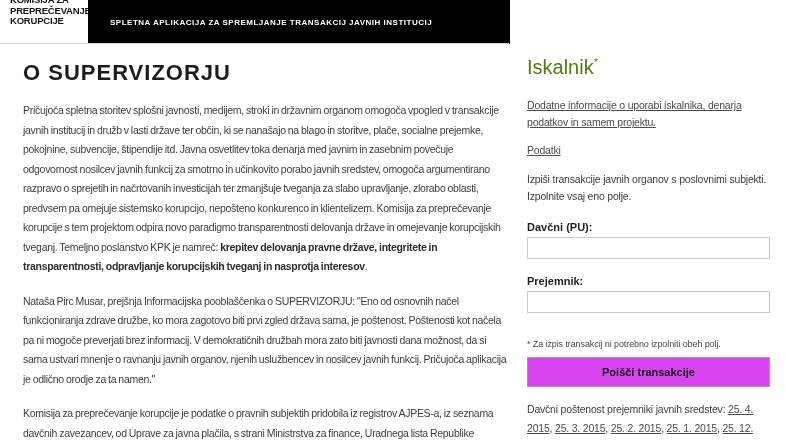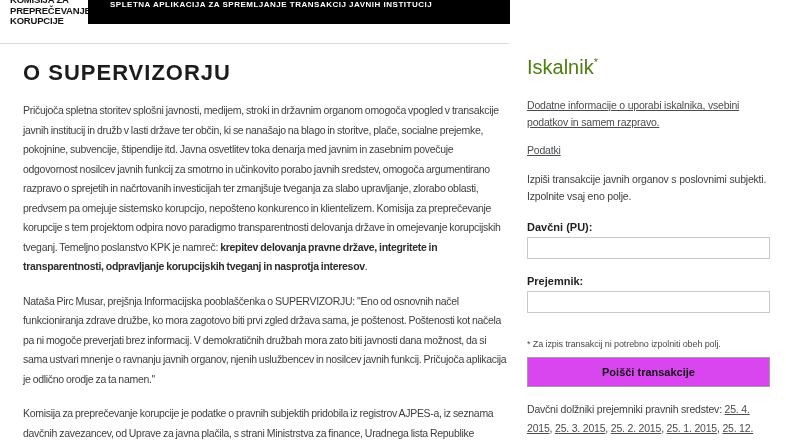--- a/index.html
+++ b/index.html
@@ -11,23 +11,23 @@
   .page{position:relative;width:786px;height:441px;}
 
   
   .logo{
     position:absolute;left:10px;top:-5px;
     font-weight:bold;font-size:9.5px;line-height:10.5px;
     letter-spacing:-0.2px;color:#141414;text-transform:uppercase;
     cursor:pointer;
   }
   .appbar{
-    position:absolute;left:88px;top:0;width:422px;height:24px;
+    position:absolute;left:88px;top:0;width:422px;height:44px;
     background:#000;color:#fff;font-weight:bold;font-size:8px;
-    letter-spacing:0.5px;display:flex;align-items:flex-start;
+    letter-spacing:0.5px;display:flex;align-items:center;
     padding-left:22px;box-sizing:border-box;text-transform:uppercase;
   }
   .divider{position:absolute;left:0;top:43px;width:509px;height:1px;background:#dadada;}
 
   
   .main{position:absolute;left:23px;top:0;width:484px;}
   .main h1{
     margin:60px 0 0 0;font-size:22px;font-weight:bold;
     letter-spacing:1px;color:#1c1c1c;
   }
@@ -81,31 +81,31 @@
   <div class="main">
     <h1>O SUPERVIZORJU</h1>
     <p><span>Pričujoča spletna storitev splošni javnosti, medijem, stroki in državnim organom omogoča vpogled v transakcije javnih institucij in družb v lasti države ter občin, ki se nanašajo na blago in storitve, plače, socialne prejemke, pokojnine, subvencije, štipendije itd. Javna osvetlitev toka denarja med javnim in zasebnim povečuje odgovornost nosilcev javnih funkcij za smotrno in učinkovito porabo javnih sredstev, omogoča argumentirano razpravo o sprejetih in načrtovanih investicijah ter zmanjšuje tveganja za slabo upravljanje, zlorabo oblasti, predvsem pa omejuje sistemsko korupcijo, nepošteno konkurenco in klientelizem. Komisija za preprečevanje korupcije s tem projektom odpira novo paradigmo transparentnosti delovanja države in omejevanje korupcijskih tveganj. Temeljno poslanstvo KPK je namreč: </span><span class="bold">krepitev delovanja pravne države, integritete in transparentnosti, odpravljanje korupcijskih tveganj in nasprotja interesov</span><span>.</span></p>
     <p>Nataša Pirc Musar, prejšnja Informacijska pooblaščenka o SUPERVIZORJU: "Eno od osnovnih načel funkcioniranja zdrave družbe, ko mora zagotovo biti prvi zgled država sama, je poštenost. Poštenosti kot načela pa ni mogoče preverjati brez informacij. V demokratičnih družbah mora zato biti javnosti dana možnost, da si sama ustvari mnenje o ravnanju javnih organov, njenih uslužbencev in nosilcev javnih funkcij. Pričujoča aplikacija je odlično orodje za ta namen."</p>
     <p>Komisija za preprečevanje korupcije je podatke o pravnih subjektih pridobila iz registrov AJPES-a, iz seznama davčnih zavezancev, od Uprave za javna plačila, s strani Ministrstva za finance, Uradnega lista Republike Slovenije, Finančne uprave in Urada za preprečevanje pranja denarja. Komisija se do objavljenih podatkov ne opredeljuje in tudi ne prevzema odgovornosti za njihovo točnost. Iz podatkov, ki se izpišejo med zadetki, ne</p>
   </div>
 
   <div class="sidebar">
     <h2><span>Iskalnik</span><sup>*</sup></h2>
 
-    <a class="info-link" href="#">Dodatne informacije o uporabi iskalnika, vsebini podatkov in samem razpravo.</a>
+    <a class="info-link" href="#">Dodatne informacije o uporabi iskalnika, denarja podatkov in samem projektu.</a>
     <a class="data-link" href="#">Podatki</a>
 
     <div class="instructions">Izpiši transakcije javnih organov s poslovnimi subjekti. Izpolnite vsaj eno polje.</div>
 
     <div class="field-label">Davčni (PU):</div>
     <input type="text" value="" style="">
 
     <div class="field-label">Prejemnik:</div>
     <input type="text" value="" style="">
 
     <div class="footnote">* Za izpis transakcij ni potrebno izpolniti obeh polj.</div>
 
     <button class="search-btn">Poišči transakcije</button>
 
-    <p class="debtors"><span>Davčni dolžniki prejemniki pravnih sredstev: </span><span><a href="#">25. 4. 2015</a>, <a href="#">25. 3. 2015</a>, <a href="#">25. 2. 2015</a>, <a href="#">25. 1. 2015</a>, <a href="#">25. 12. 2014</a>, <a href="#">43. 11. 2014</a>, <a href="#">25. 10. 2014</a>, <a href="#">25. 9. 2014</a>, <a href="#">25. 8. 2014</a>, , , , , , , , , , </span></p>
+    <p class="debtors"><span>Davčni poštenost prejemniki javnih sredstev: </span><span><a href="#">25. 4. 2015</a>, <a href="#">25. 3. 2015</a>, <a href="#">25. 2. 2015</a>, <a href="#">25. 1. 2015</a>, <a href="#">25. 12. 2014</a>, <a href="#">43. 11. 2014</a>, <a href="#">25. 10. 2014</a>, <a href="#">25. 9. 2014</a>, <a href="#">25. 8. 2014</a>, , , , , , , , , , </span></p>
   </div>
 
 </div>
 
 </body></html>

